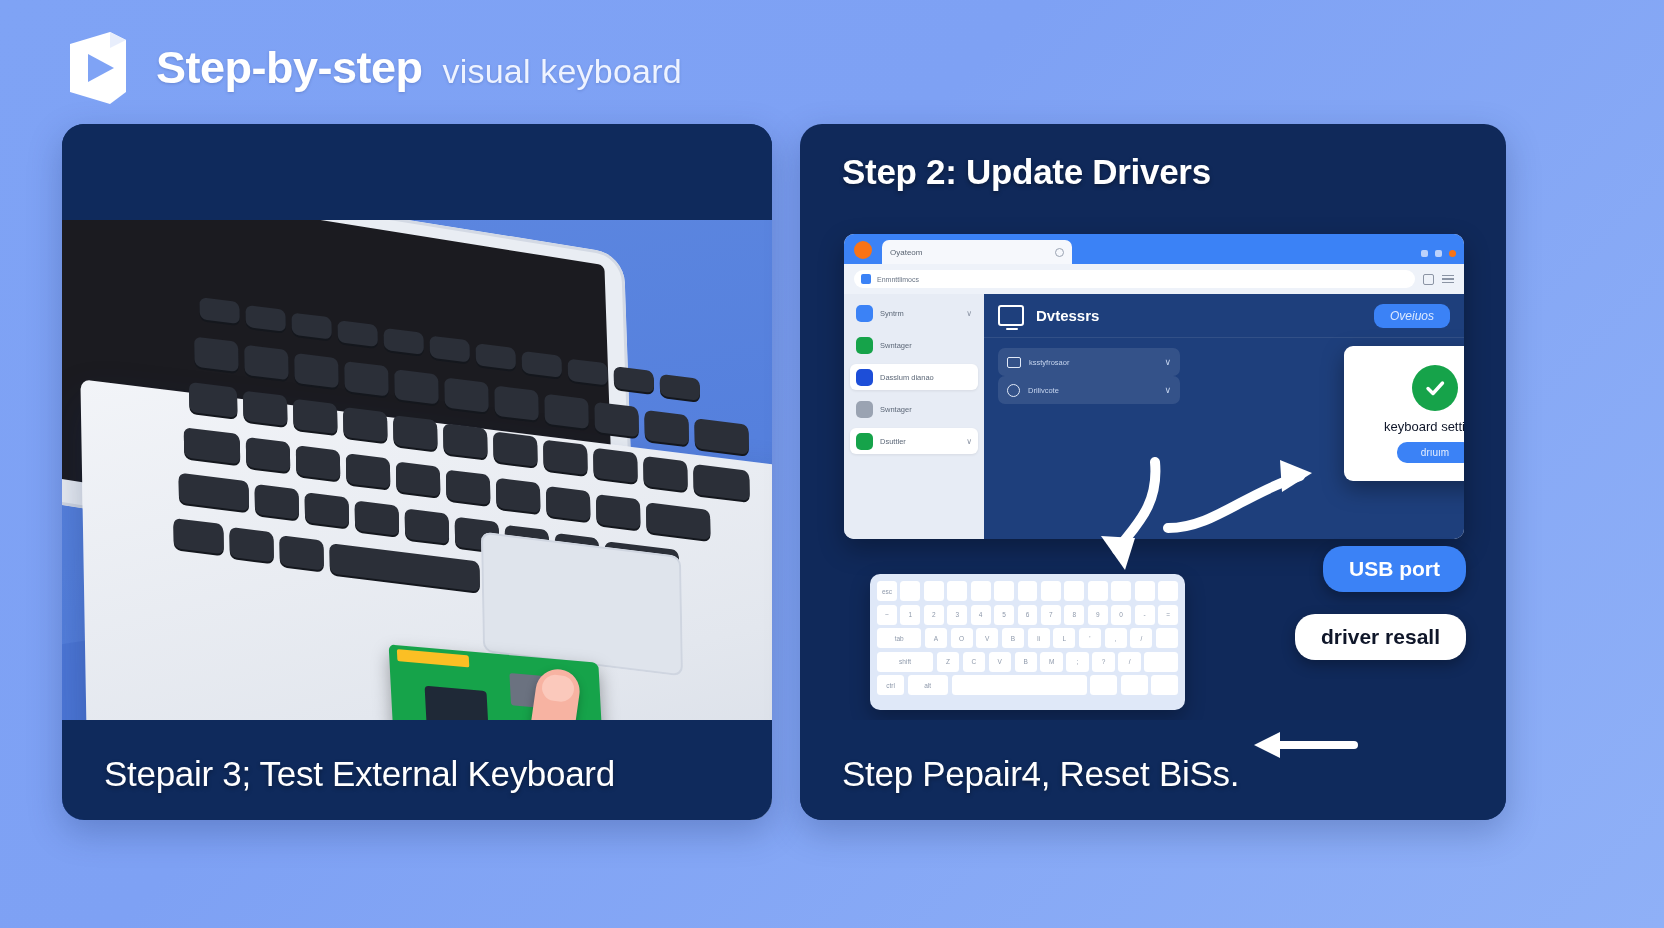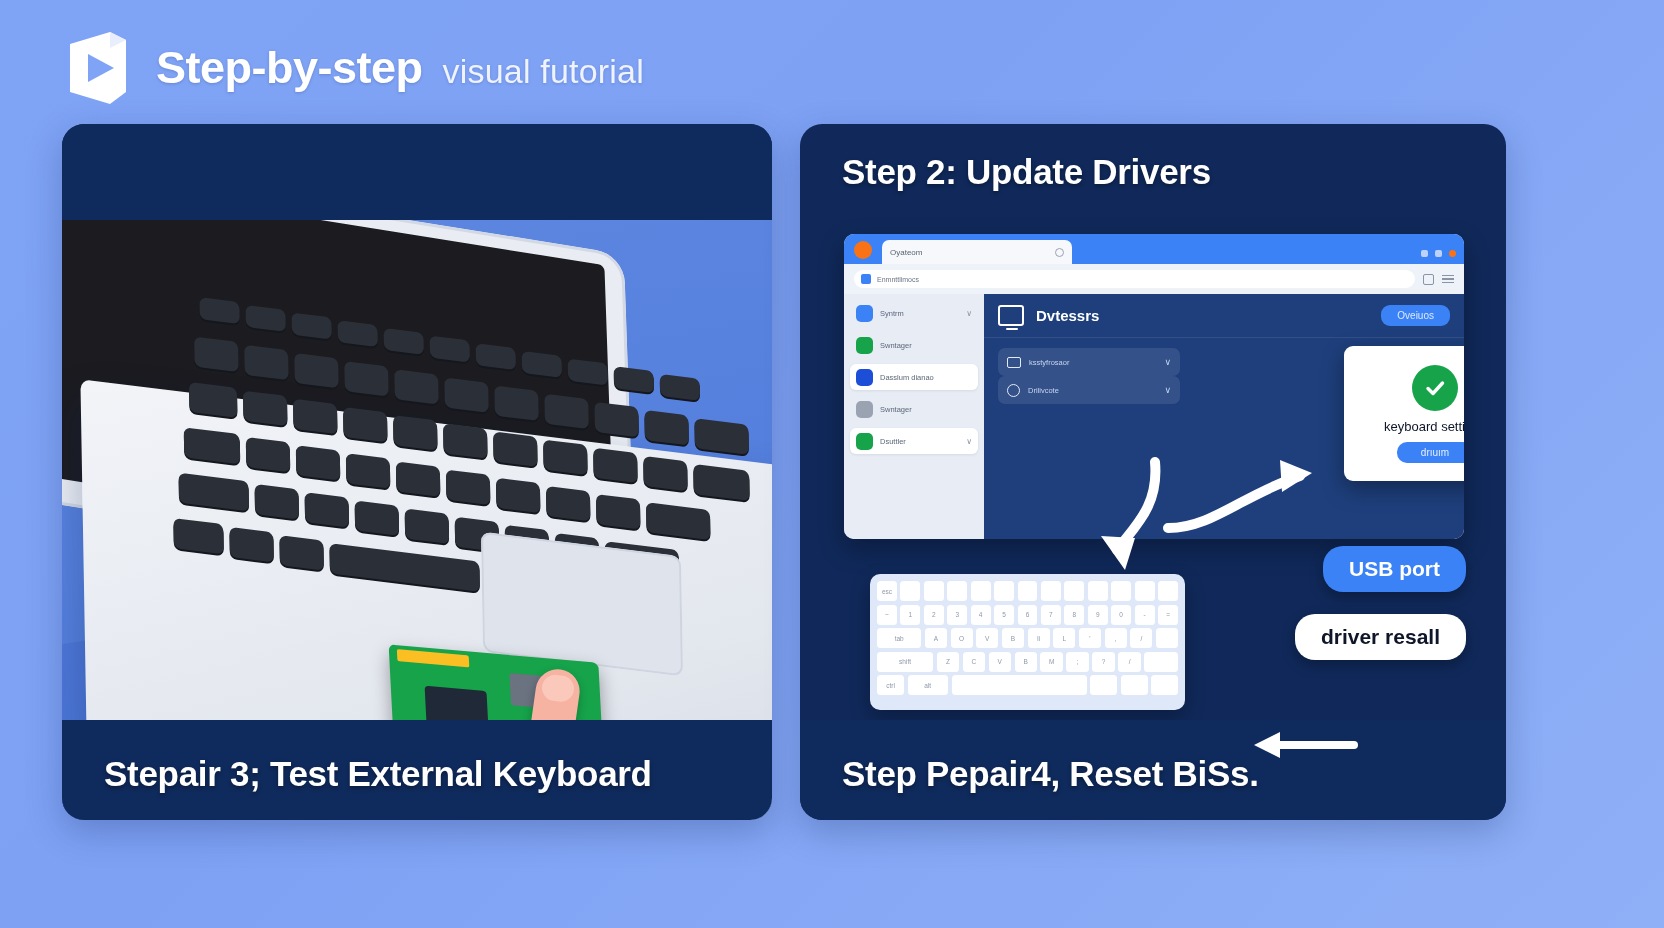--- a/index.html
+++ b/index.html
@@ -41,21 +41,21 @@
   .card-right { left: 800px; width: 706px; background:#10295a; }
 
   .card-title {
     position: absolute; left: 42px; top: 28px;
     font-size: 35px; font-weight: 700; color: #ffffff;
     letter-spacing: -0.3px; text-shadow: 0 2px 4px rgba(0,0,0,.35);
     z-index: 6; white-space: nowrap;
   }
   .card-caption {
     position: absolute; left: 42px; bottom: 26px;
-    font-size: 35px; font-weight: 700; color: #ffffff;
+    font-size: 35px; font-weight: 400; color: #ffffff;
     letter-spacing: -0.3px; text-shadow: 0 2px 4px rgba(0,0,0,.35);
     z-index: 6; white-space: nowrap;
   }
   .caption-band {
     position: absolute; left: 0; right: 0; bottom: 0; height: 100px;
     background: #0f2a5c; z-index: 5;
   }
   .title-band {
     position: absolute; left: 0; right: 0; top: 0; height: 96px;
     background: #0f2a5c; z-index: 5;
@@ -204,22 +204,22 @@
     width: 26px; height: 21px; border: 2.2px solid #ffffff; border-radius: 3px;
     position: relative; flex: none;
   }
   .monitor-ico::after {
     content:""; position:absolute; left:6px; bottom:-6px; width:12px; height:2.4px;
     background:#ffffff; border-radius:1px;
   }
   .content-title { font-size: 15px; font-weight: 700; color: #ffffff; }
   .head-btn {
     margin-left: auto; background: #3b82f6; color: #dce9ff;
-    font-size: 10px; padding: 5px 16px; border-radius: 9px;
-    filter: blur(.4px); border: none;
+    font-size: 12px; padding: 5px 16px; border-radius: 9px;
+    filter: blur(.4px); border: none; font-style: italic;
   }
   .rows { padding: 10px 14px; display: flex; flex-direction: column; gap: 0; width: 210px; }
   .row {
     height: 28px; background: rgba(255,255,255,.10); border-radius: 7px;
     display: flex; align-items: center; gap: 8px; padding: 0 9px;
   }
   .row-ico { width: 14px; height: 11px; border: 1.6px solid #e2eaf8; border-radius: 2px; flex: none; }
   .row-ico.circ { border-radius: 50%; width: 13px; height: 13px; }
   .row-label { font-size: 7.5px; color: #c6d5ef; filter: blur(.7px); flex: 1; }
   .row-chev { color: #c6d5ef; font-size: 9px; }
@@ -276,21 +276,21 @@
 <div class="header">
   <div class="logo-mark">
     <svg width="72" height="80" viewBox="0 0 72 80">
       <path d="M8 16 L48 4 L64 12 L64 64 L48 76 L8 64 Z" fill="#ffffff"></path>
       <path d="M48 4 L64 12 L48 20 Z" fill="#e8eefc"></path>
       <path d="M26 26 L52 40 L26 54 Z" fill="#7fa3f5"></path>
     </svg>
   </div>
   <div class="brand-line">
     <span class="brand-strong">Step-by-step</span>
-    <span class="brand-light">visual futorial</span>
+    <span class="brand-light">visual keyboard</span>
   </div>
 </div>
 
 <div class="card card-left">
 
   <div class="laptop-scene">
     <div class="floor"></div>
     <div class="lid">
       <div class="screen"></div>
     </div>

